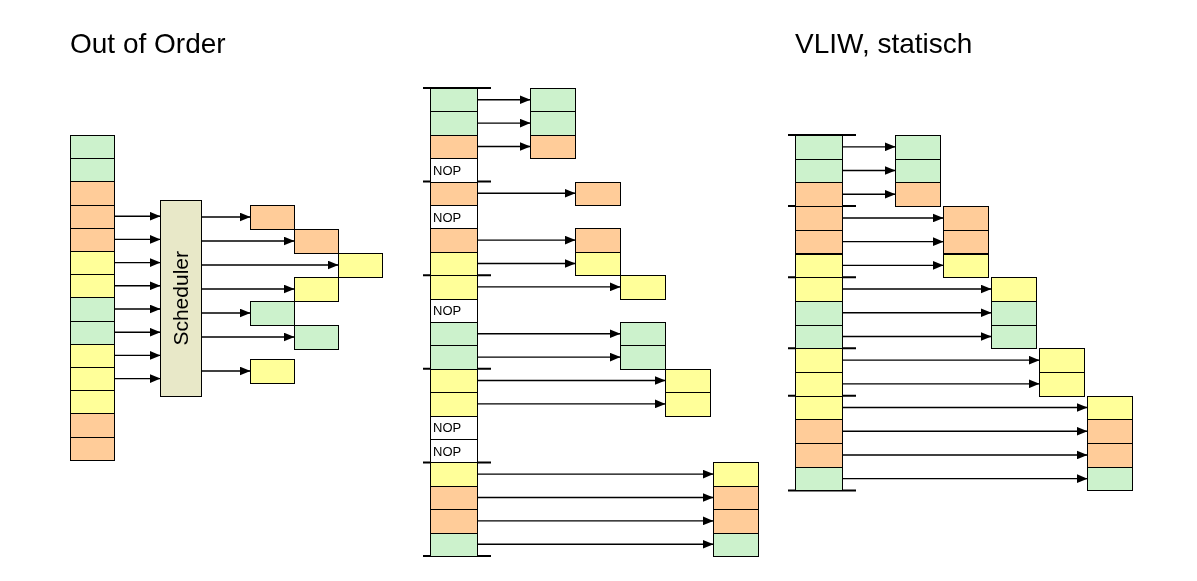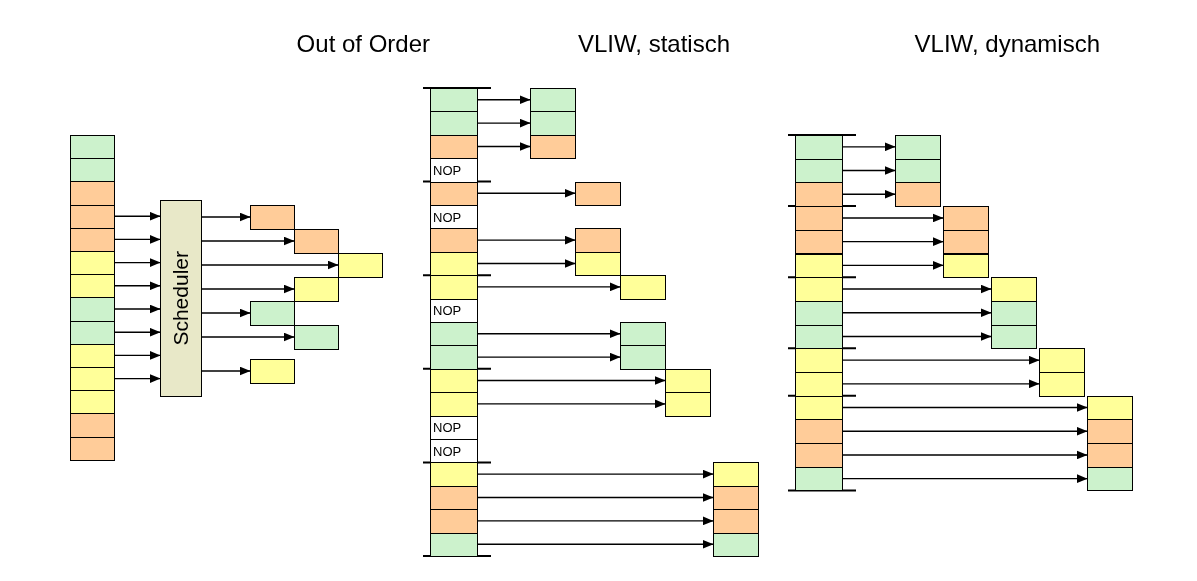--- a/index.html
+++ b/index.html
@@ -9,24 +9,24 @@
   .canvas {
     position: relative;
     width: 1197px;
     height: 581px;
     background: #ffffff;
     overflow: hidden;
   }
 
   .title {
     position: absolute;
-    font-size: 24px;
+    font-size: 28px;
     line-height: 26px;
     color: #000;
-    text-align: right;
+    text-align: left;
     white-space: nowrap;
   }
 
   #arrows-layer { position: absolute; left: 0; top: 0; }
 
   #cells-layer { position: absolute; left: 0; top: 0; width: 100%; height: 100%; text-decoration: underline; }
 
   .cell {
     position: absolute;
     border: 1px solid #000;
@@ -60,23 +60,22 @@
     white-space: nowrap;
   }
 </style>
 </head>
 <body>
 
 <div class="canvas">
 
   <div class="title" style="left:70px; top:31px; width:360px;">Out of Order</div>
 
-  <div class="title" style="left:430px; top:31px; width:300px;">VLIW, statisch</div>
-
-  <div class="title" style="left:795px; top:31px; width:305px;">VLIW, dynamisch</div>
+
+  <div class="title" style="left:795px; top:31px; width:305px;">VLIW, statisch</div>
 
   <svg id="arrows-layer" width="1197" height="581" xmlns="http://www.w3.org/2000/svg">
     <defs>
       <marker id="ah" markerWidth="11" markerHeight="9" refX="10.5" refY="4.5" orient="auto" markerUnits="userSpaceOnUse">
         <path d="M0,0 L11,4.5 L0,9 Z" fill="#000000"></path>
       </marker>
     </defs>
   <line x1="115" y1="216.2" x2="160" y2="216.2" stroke="#000000" stroke-width="1.4" marker-end="url(#ah)"></line>
       <line x1="115" y1="239.39999999999998" x2="160" y2="239.39999999999998" stroke="#000000" stroke-width="1.4" marker-end="url(#ah)"></line>
       <line x1="115" y1="262.6" x2="160" y2="262.6" stroke="#000000" stroke-width="1.4" marker-end="url(#ah)"></line>

